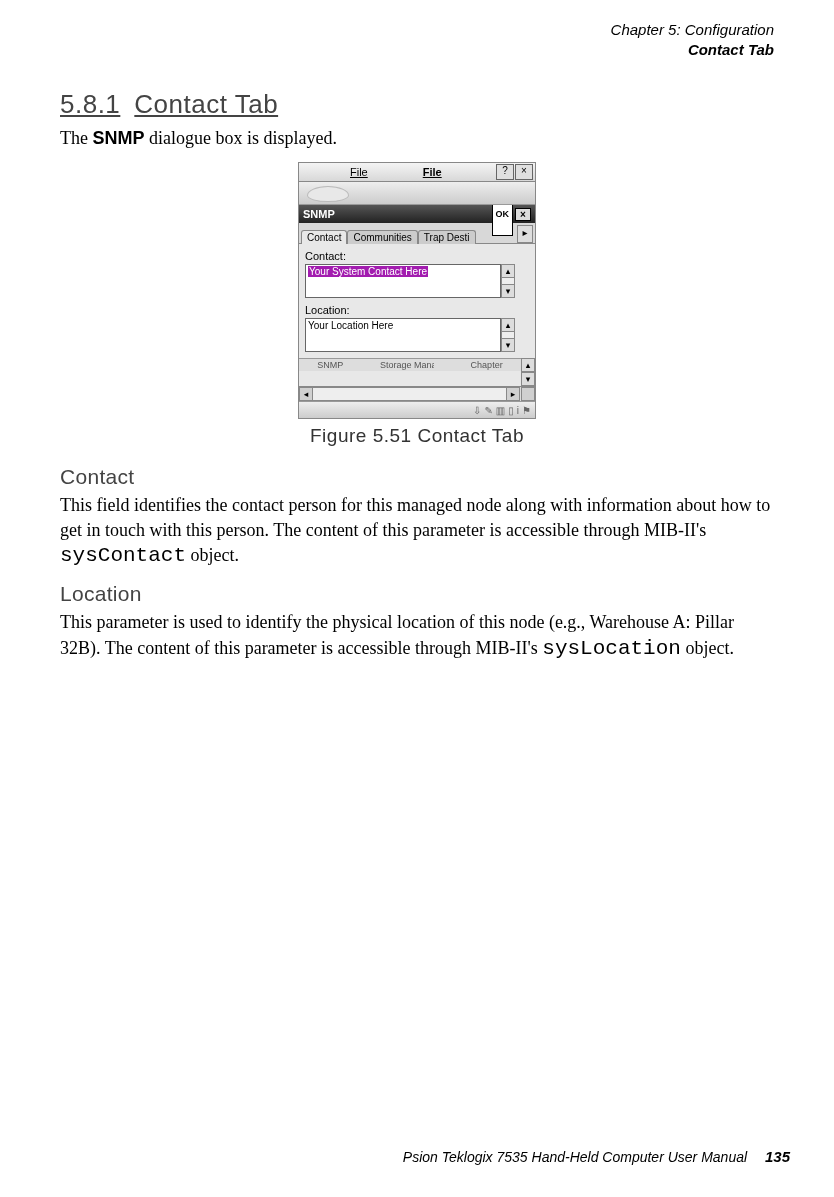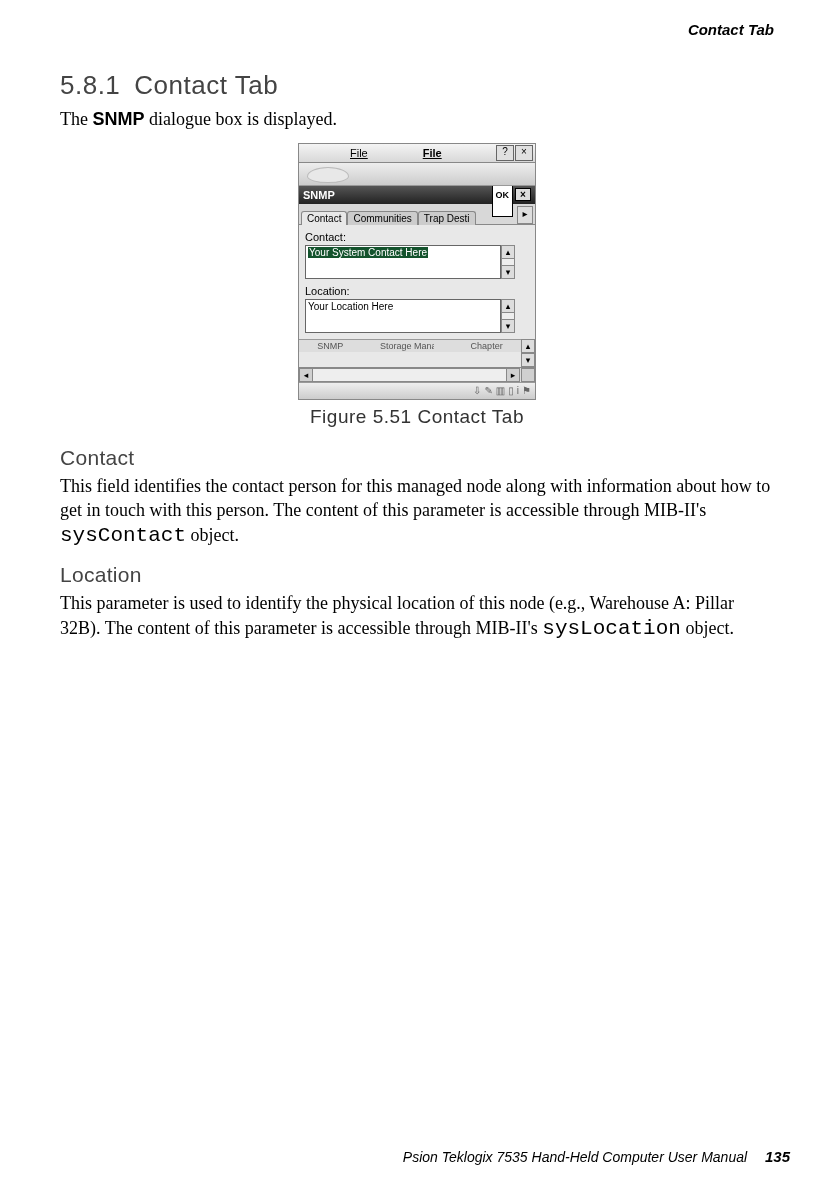--- a/index.html
+++ b/index.html
@@ -26,20 +26,21 @@
   .header-right .line2 {
     font-weight: bold;
   }
   h2.section {
     font-family: "Arial Narrow", Arial, sans-serif;
     font-weight: normal;
     font-size: 26px;
     color: #444;
     margin: 20px 0 6px 0;
     letter-spacing: 0.5px;
+    text-decoration: underline;
   }
   h2.section .num {
     margin-right: 14px;
   }
   p.body {
     margin: 4px 0 12px 0;
     font-size: 18px;
     line-height: 1.35;
   }
   .bold-sans {
@@ -219,21 +220,21 @@
     flex:1;
     background: #fff;
     border: 1px solid #666;
     height: 34px;
     font-size: 10px;
     padding: 1px 2px;
     box-sizing: border-box;
     overflow:hidden;
   }
   .textbox .sel {
-    background: #14532d;
+    background: #a21caf;
     color: #fff;
     display: inline-block;
     padding: 0 1px;
     white-space: nowrap;
   }
   .vscroll {
     width:14px;
     display:flex;
     flex-direction:column;
   }
@@ -304,20 +305,21 @@
     border-top:1px solid #999;
   }
   .statusbar span {
     display:inline-block;
   }
 </style>
 </head>
 <body>
 
 <div class="header-right">
+  <div>Chapter 5: Configuration</div>
   <div class="line2">Contact Tab</div>
 </div>
 
 <h2 class="section">
   <span class="num">5.8.1</span><span>Contact Tab</span>
 </h2>
 
 <p class="body">
   <span>The </span><span class="bold-sans">SNMP</span><span> dialogue box is displayed.</span>
 </p>

